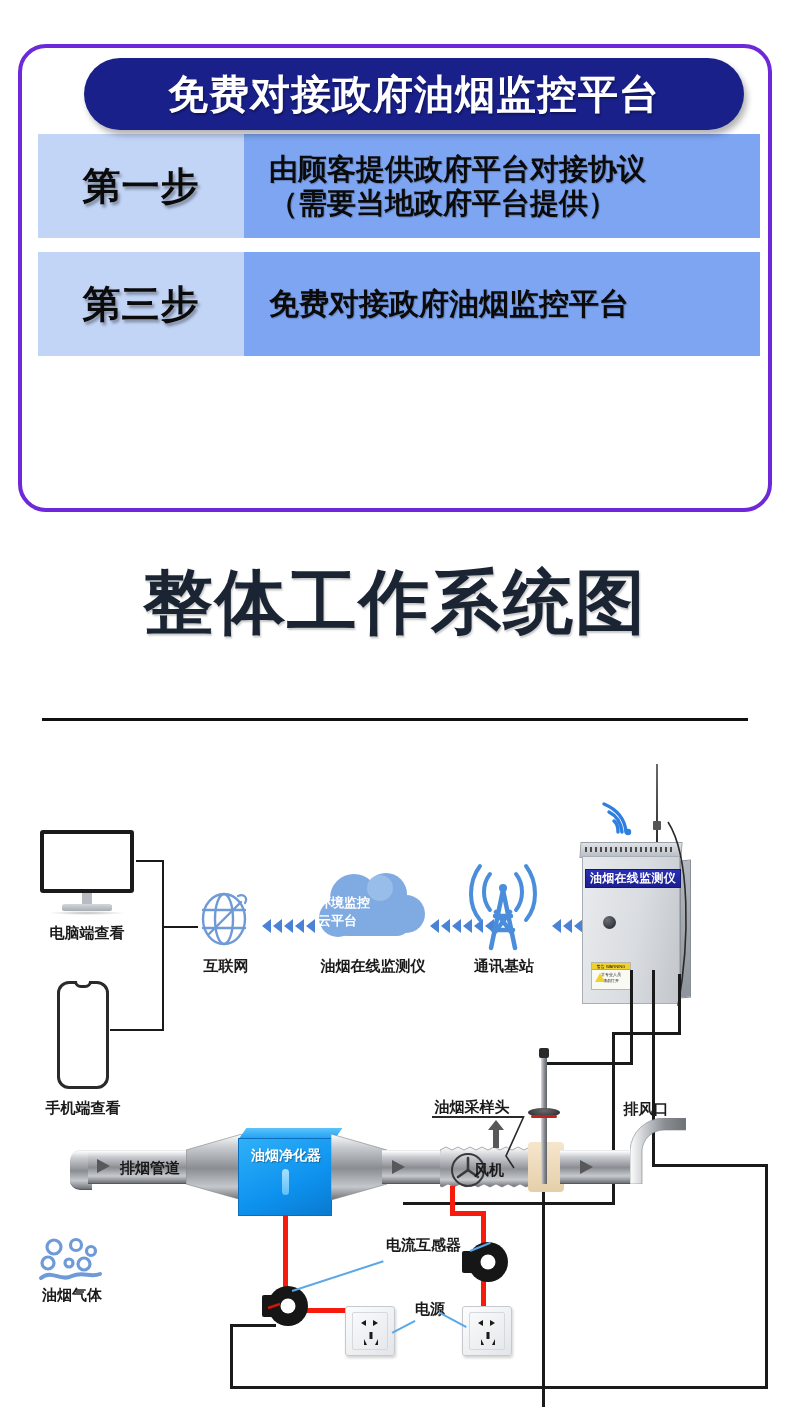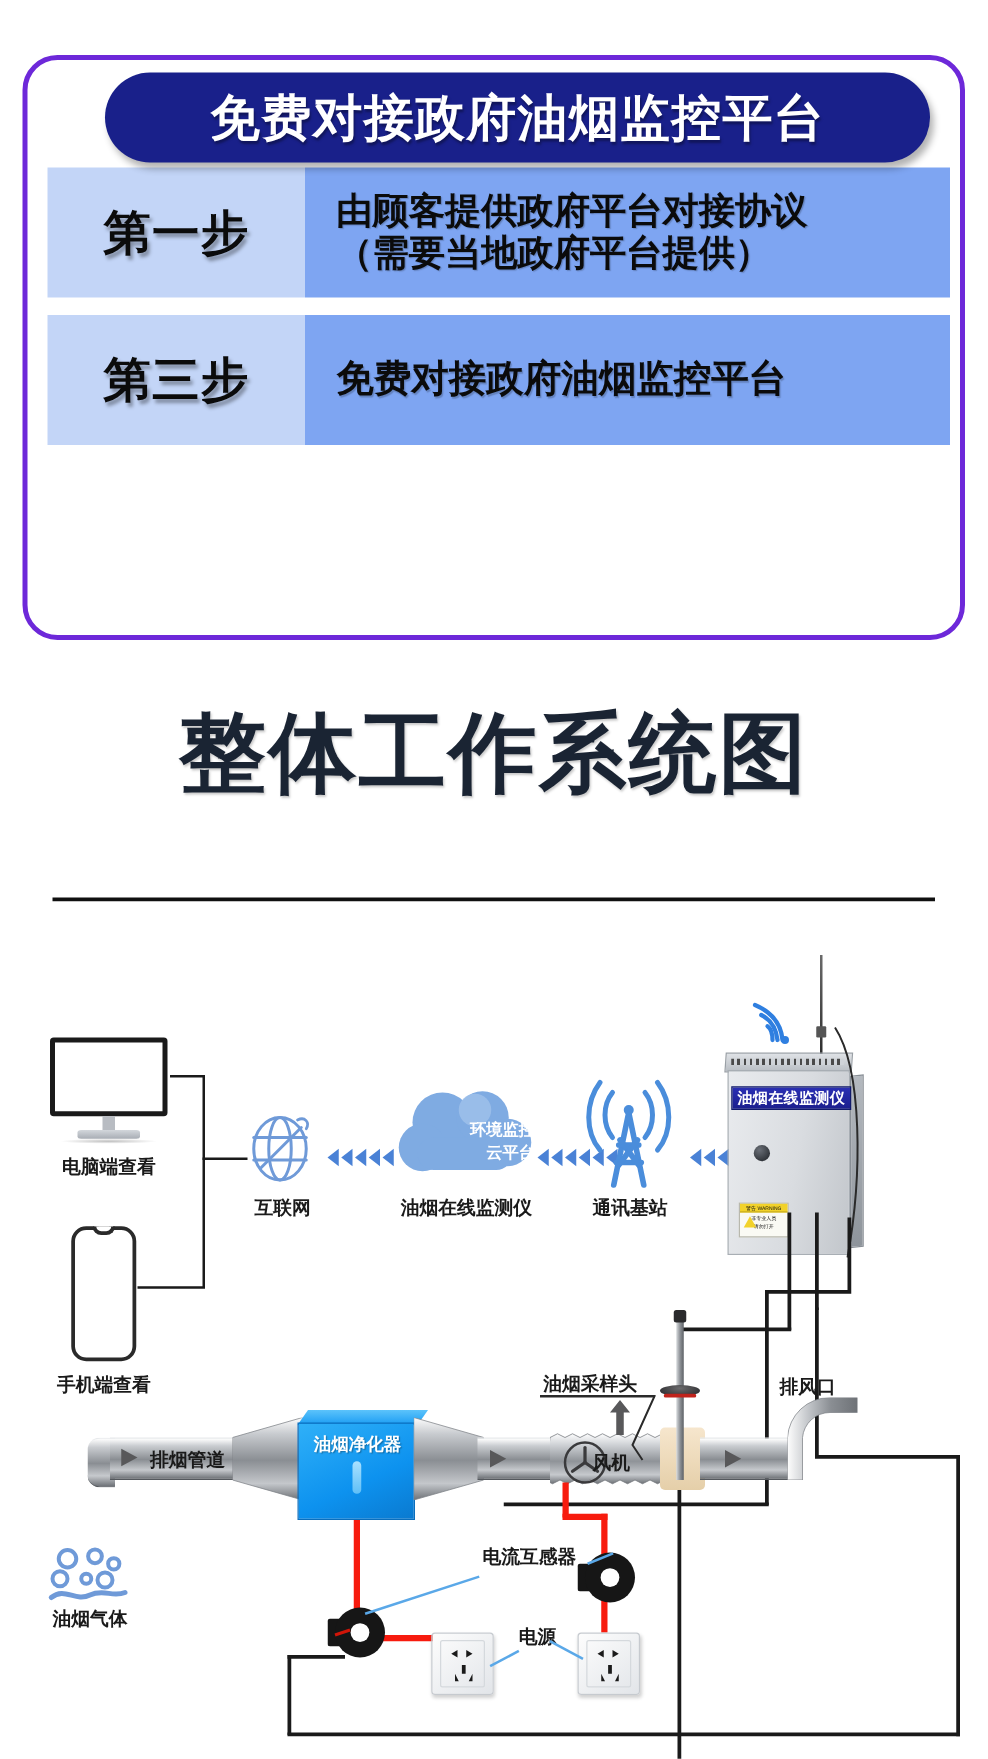--- a/index.html
+++ b/index.html
@@ -137,22 +137,22 @@
   .ln { position: absolute; background: #1a1a1a; }
   .ln.h { height: 2px; }
   .ln.v { width: 2px; }
 
   
   .globe { position: absolute; left: 198px; top: 148px; width: 54px; height: 64px; }
   
   .cloud-wrap { position: absolute; left: 318px; top: 130px; width: 110px; height: 82px; }
   .cloud-text {
     position: absolute; left: 0; top: 27px; width: 110px;
-    text-align: right; color: #ffffff; font-size: 13px; font-weight: bold;
-    line-height: 1.35; z-index: 3;
+    text-align: left; color: #ffffff; font-size: 13px; font-weight: bold;
+    line-height: 1.35; z-index: 3; font-family: Liberation Mono, monospace;
   }
   
   .tower { position: absolute; left: 466px; top: 122px; width: 74px; height: 92px; }
 
   
   .arrows { position: absolute; display: flex; gap: 2px; }
   .arrows i {
     display: block; width: 0; height: 0;
     border-top: 7px solid transparent;
     border-bottom: 7px solid transparent;

